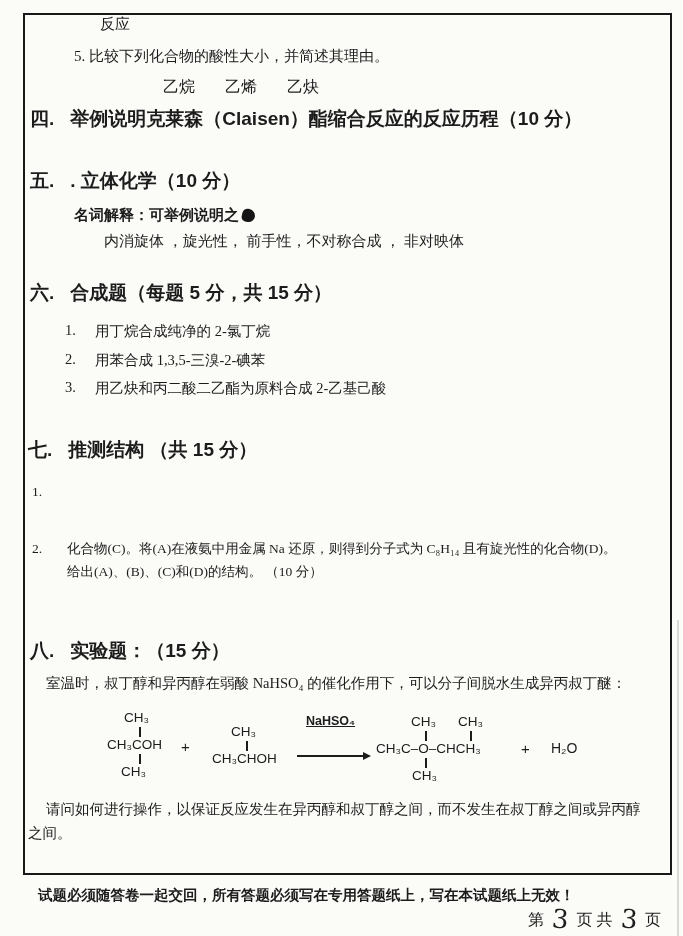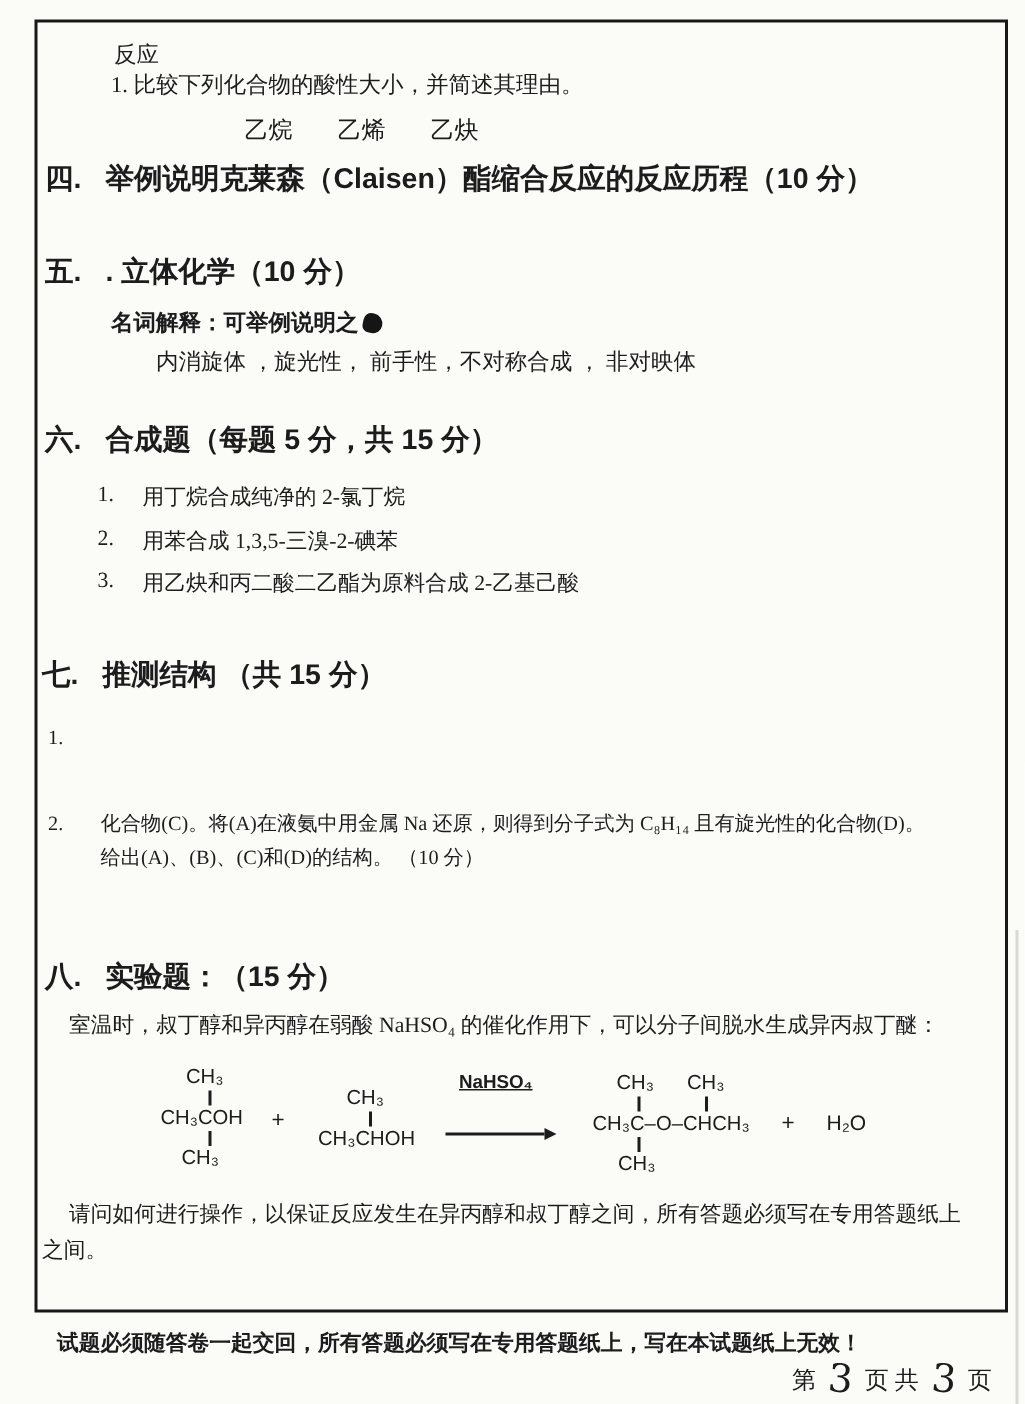--- a/index.html
+++ b/index.html
@@ -50,23 +50,23 @@
   }
 </style>
 </head>
 <body>
 
 <div class="page">
 
   <div class="frame"></div>
   <div class="scan-edge"></div>
 
-  <div class="abs body-text" style="left:76px;top:15px;margin-top:12px;">反应</div>
+  <div class="abs body-text" style="left:100px;top:15px;">反应</div>
 
-  <div class="abs body-text" style="left:74px;top:47px;">1. 比较下列化合物的酸性大小，并简述其理由。</div>
+  <div class="abs body-text" style="left:74px;top:47px;">5. 比较下列化合物的酸性大小，并简述其理由。</div>
   <div class="abs" style="left:163px;top:77px;">
     <span class="compound-word">乙烷</span>
     <span class="compound-word">乙烯</span>
     <span class="compound-word">乙炔</span>
   </div>
 
   <div class="abs heading" style="left:30px;top:106px;">
     <span class="hnum">四.</span>
     <span>举例说明克莱森（Claisen）酯缩合反应的反应历程（10 分）</span>
   </div>
@@ -131,29 +131,29 @@
     <div class="abs chem" style="left:212px;top:751px;">CH₃CHOH</div>
 
     <div class="abs catalyst" style="left:306px;top:714px;text-decoration:underline;">NaHSO₄</div>
     <div class="arrow-line" style="left:297px;top:755px;width:66px;"></div>
     <div class="arrow-head" style="left:363px;top:752px;"></div>
 
     <div class="abs chem" style="left:411px;top:714px;">CH₃</div>
     <div class="abs chem" style="left:458px;top:714px;">CH₃</div>
     <div class="bond" style="left:425px;top:731px;height:10px;"></div>
     <div class="bond" style="left:470px;top:731px;height:10px;"></div>
-    <div class="abs chem" style="left:395px;top:741px;">CH₃C–O–CHCH₃</div>
+    <div class="abs chem" style="left:376px;top:741px;">CH₃C–O–CHCH₃</div>
     <div class="bond" style="left:425px;top:758px;height:10px;"></div>
     <div class="abs chem" style="left:412px;top:768px;">CH₃</div>
 
     <div class="abs chem" style="left:521px;top:740px;font-size:15px;">+</div>
     <div class="abs chem" style="left:551px;top:740px;font-size:14px;">H₂O</div>
   </div>
 
-  <div class="abs" style="left:46px;top:800px;font-size:14.5px;">请问如何进行操作，以保证反应发生在异丙醇和叔丁醇之间，所有答题必须写在专用答题纸上</div>
+  <div class="abs" style="left:46px;top:800px;font-size:14.5px;">请问如何进行操作，以保证反应发生在异丙醇和叔丁醇之间，而不发生在叔丁醇之间或异丙醇</div>
   <div class="abs" style="left:28px;top:824px;font-size:14.5px;">之间。</div>
 
   <div class="abs footer-notice" style="left:38px;top:886px;">试题必须随答卷一起交回，所有答题必须写在专用答题纸上，写在本试题纸上无效！</div>
   <div class="abs page-line" style="left:528px;top:910px;">
     <span>第</span>
     <span class="hand">3</span>
     <span>页 共</span>
     <span class="hand">3</span>
     <span>页</span>
   </div>

